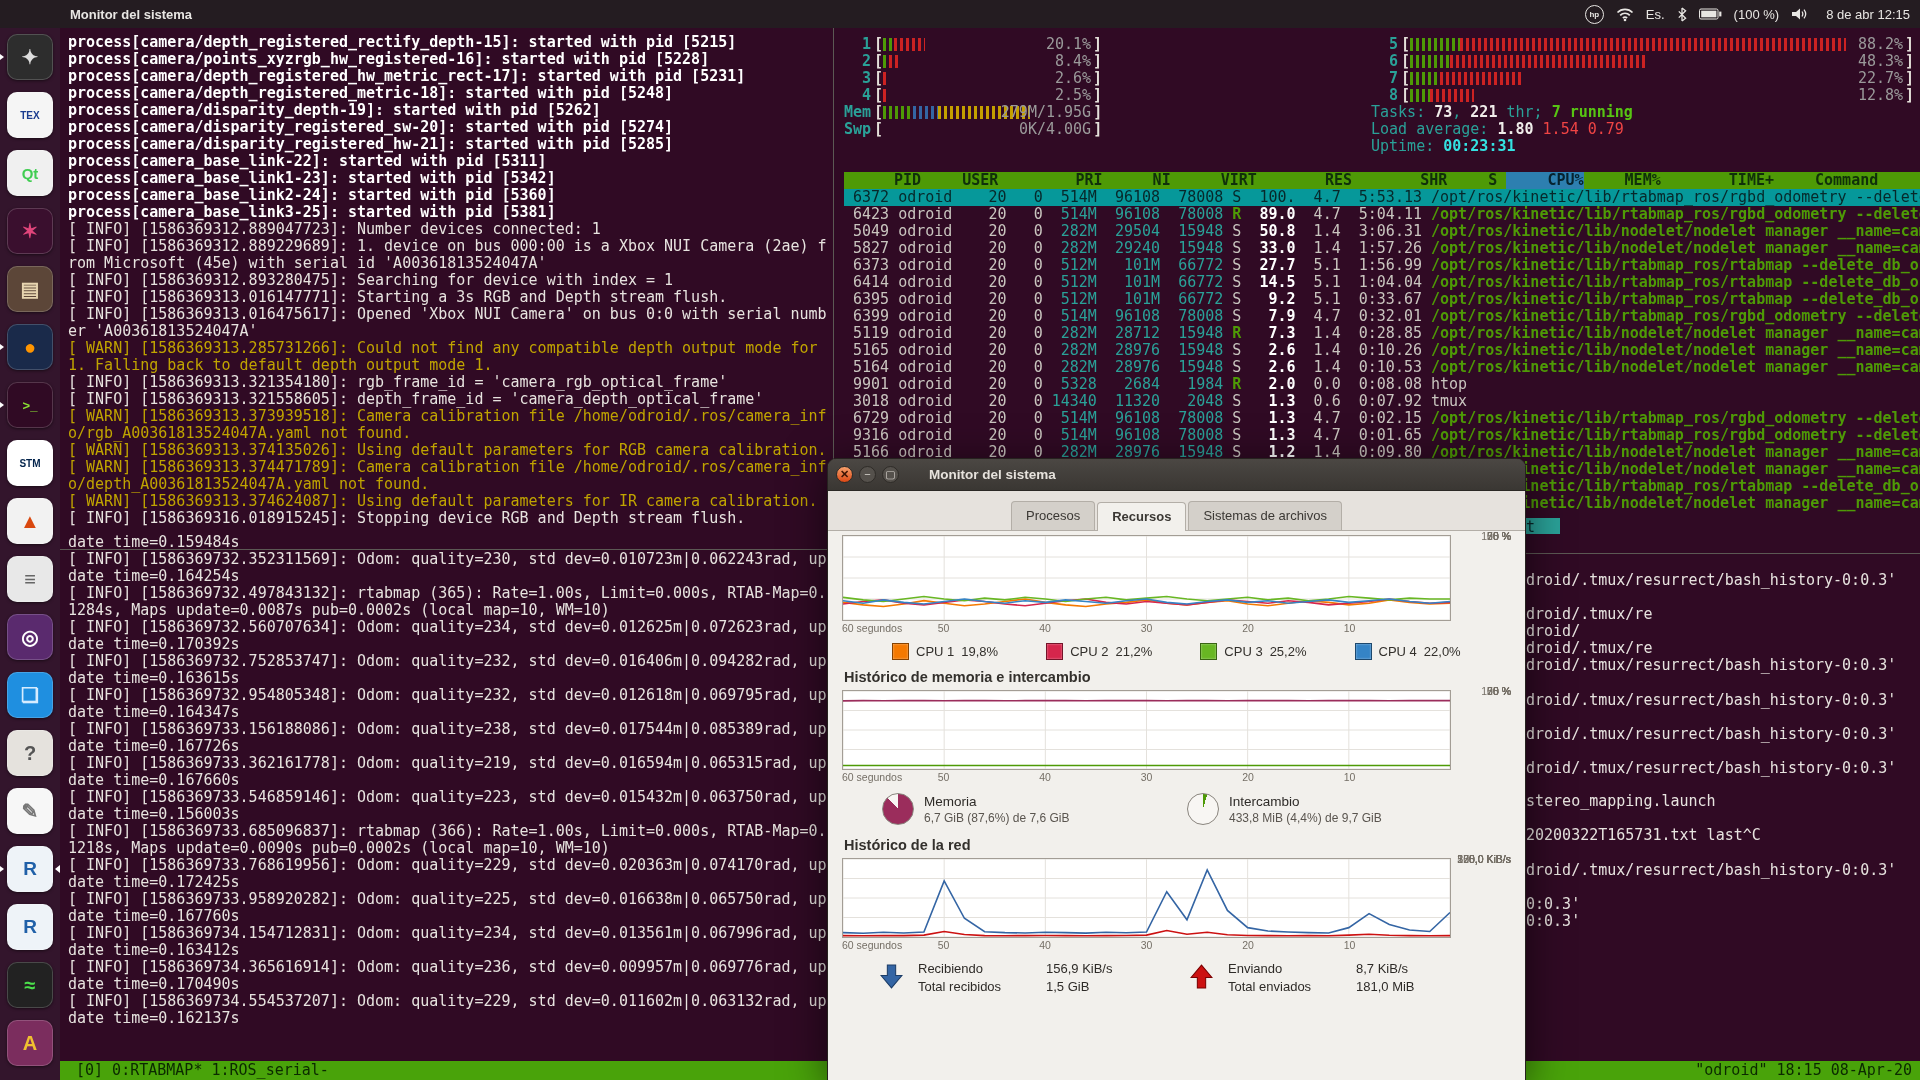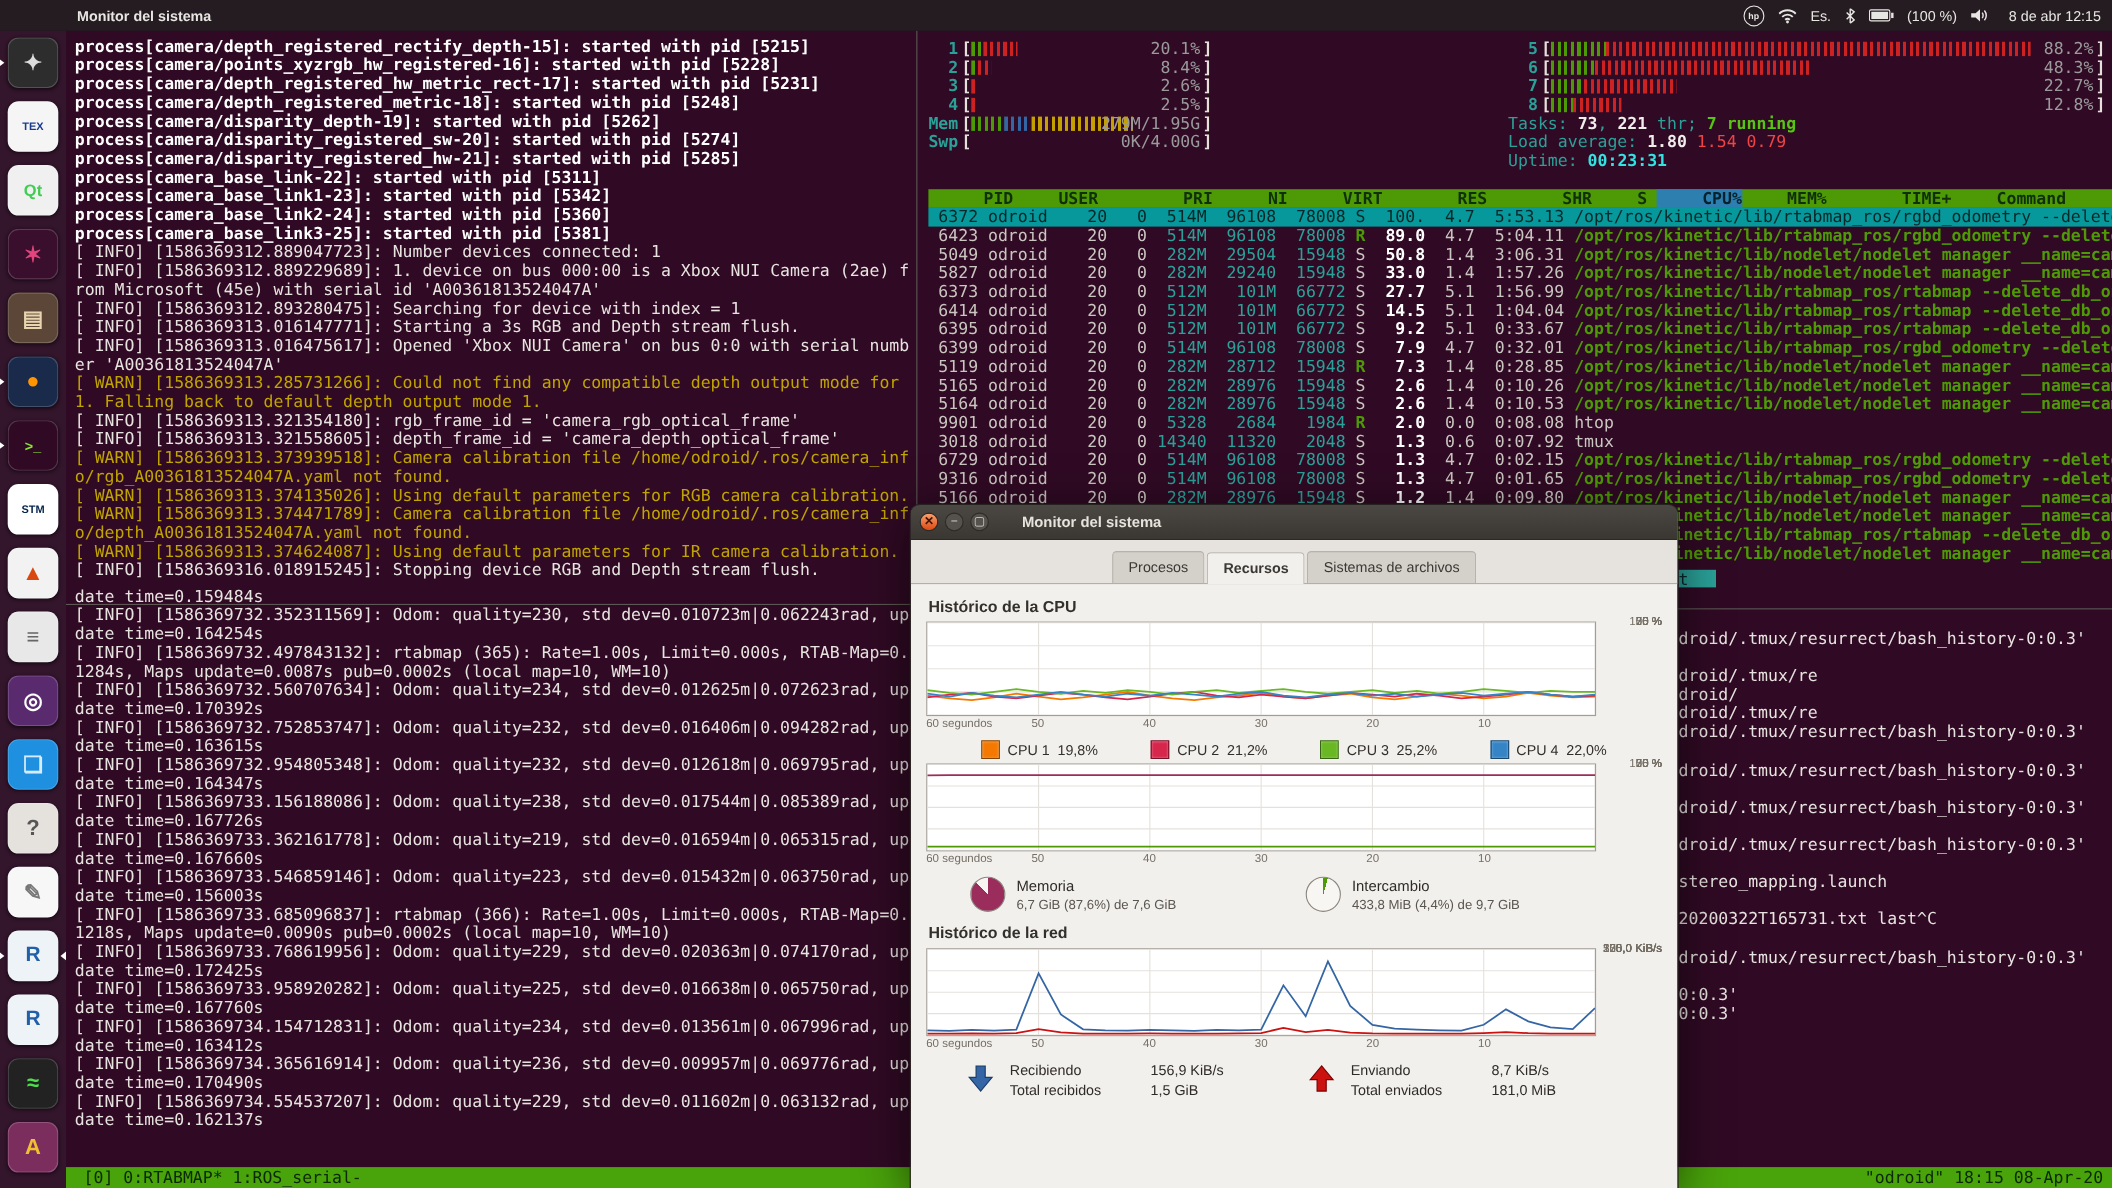--- a/index.html
+++ b/index.html
@@ -324,21 +324,20 @@
     <span class="wbtn">▢</span>
     <span class="wtitle">Monitor del sistema</span>
   </div>
   <div class="tabbar" id="tabbar">
       <div class="tab">Procesos</div>
       <div class="tab active">Recursos</div>
       <div class="tab">Sistemas de archivos</div>
     </div>
   <div class="wcontent">
 
-    <div class="sect-title">Histórico de la CPU</div>
     <div class="chartwrap">
       <div class="plot">
           <svg id="svg-cpu" viewBox="0 0 600 100" preserveAspectRatio="none">
             <line x1="0" x2="0" y1="0" y2="100" class="grid"></line>
             <line x1="100" x2="100" y1="0" y2="100" class="grid"></line>
             <line x1="200" x2="200" y1="0" y2="100" class="grid"></line>
             <line x1="300" x2="300" y1="0" y2="100" class="grid"></line>
             <line x1="400" x2="400" y1="0" y2="100" class="grid"></line>
             <line x1="500" x2="500" y1="0" y2="100" class="grid"></line>
             <line x1="600" x2="600" y1="0" y2="100" class="grid"></line>
@@ -385,20 +384,21 @@
           <span>CPU 3</span>
           <span>25,2%</span>
         </div>
         <div class="lg-item">
           <span class="lg-sq" style="background: rgb(53, 132, 198);"></span>
           <span>CPU 4</span>
           <span>22,0%</span>
         </div>
       </div>
 
+    <div class="sect-title">Histórico de memoria e intercambio</div>
     <div class="chartwrap">
       <div class="plot short">
           <svg id="svg-mem" viewBox="0 0 600 100" preserveAspectRatio="none">
             <line x1="0" x2="0" y1="0" y2="100" class="grid"></line>
             <line x1="100" x2="100" y1="0" y2="100" class="grid"></line>
             <line x1="200" x2="200" y1="0" y2="100" class="grid"></line>
             <line x1="300" x2="300" y1="0" y2="100" class="grid"></line>
             <line x1="400" x2="400" y1="0" y2="100" class="grid"></line>
             <line x1="500" x2="500" y1="0" y2="100" class="grid"></line>
             <line x1="600" x2="600" y1="0" y2="100" class="grid"></line>

